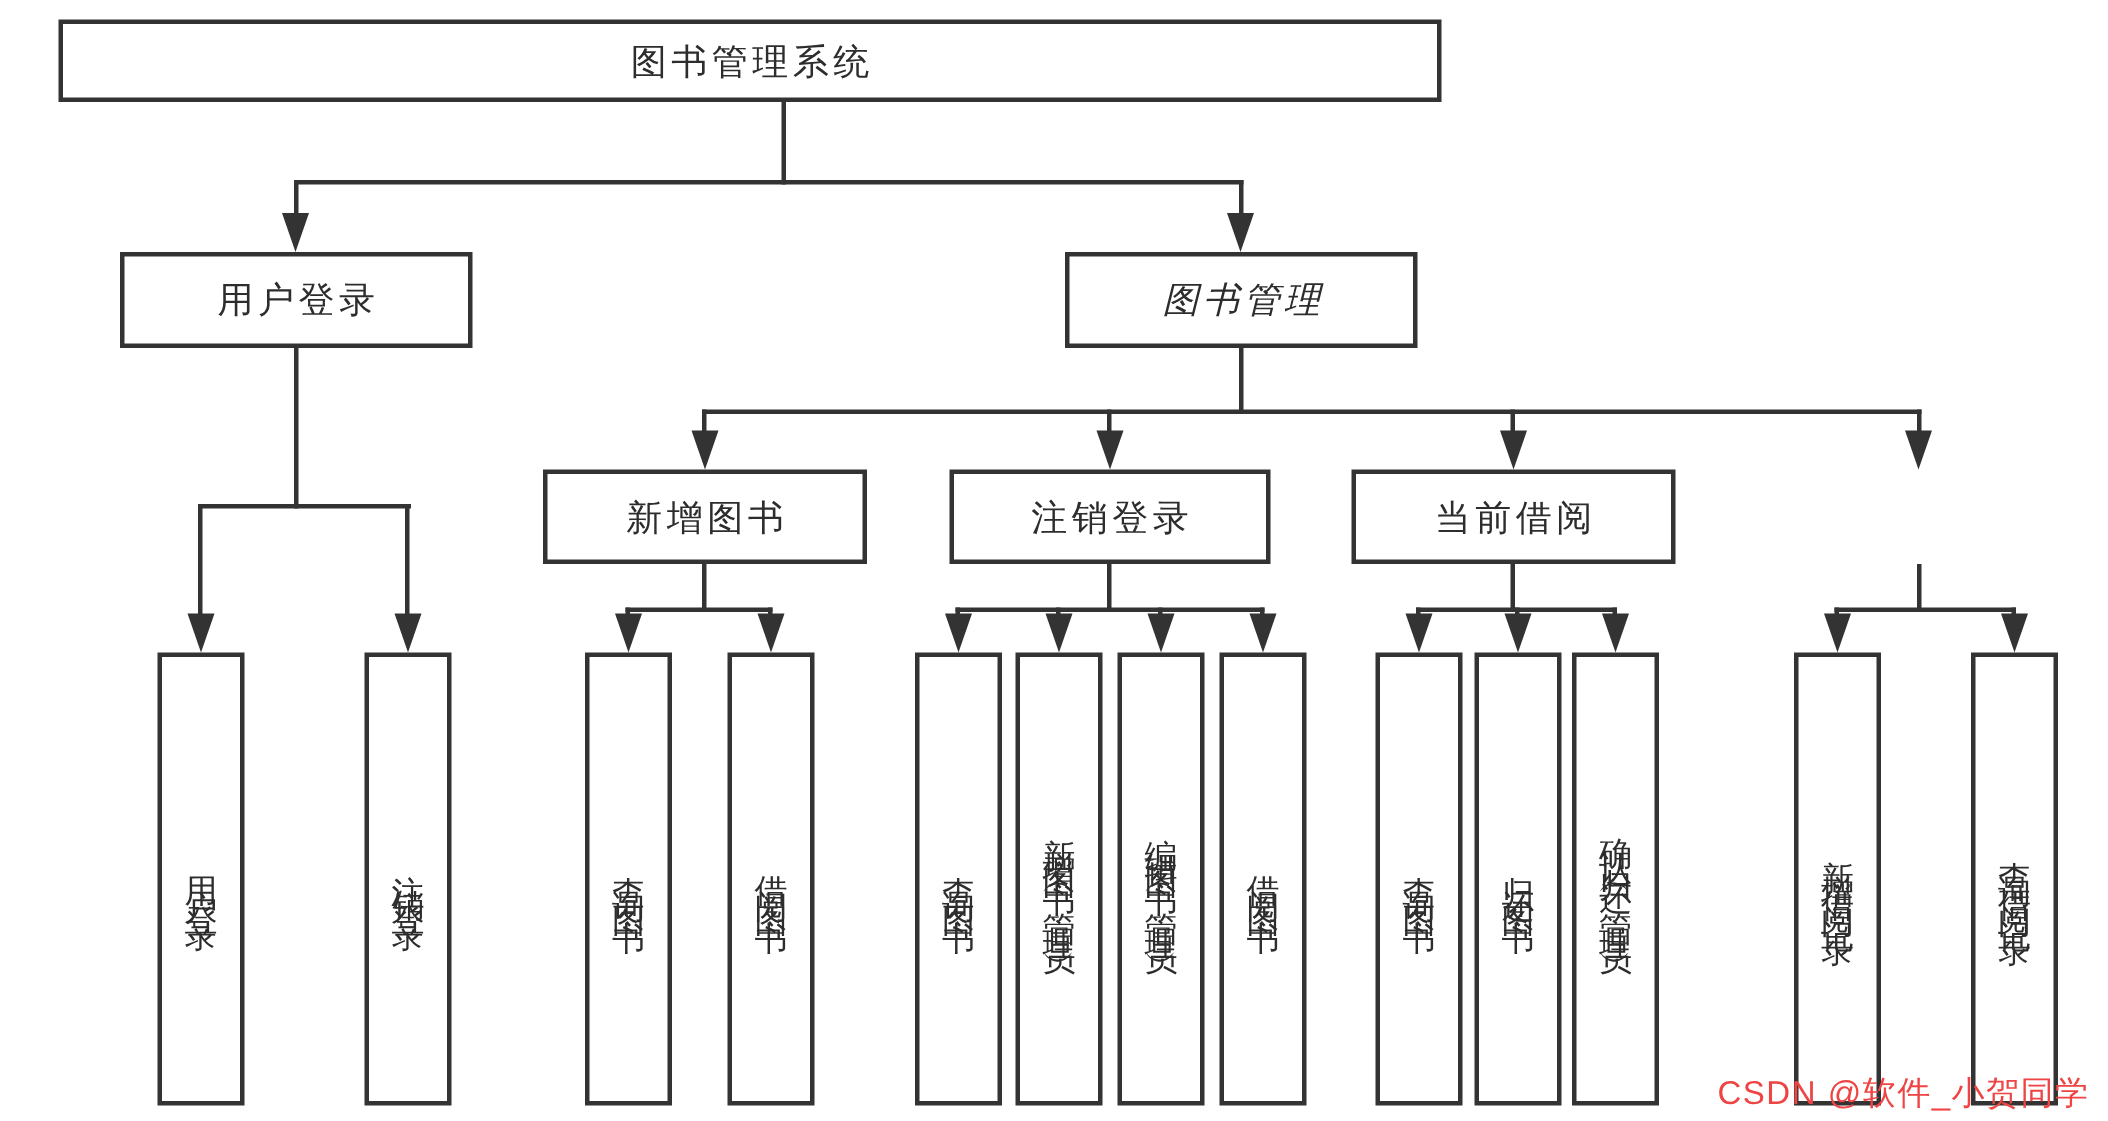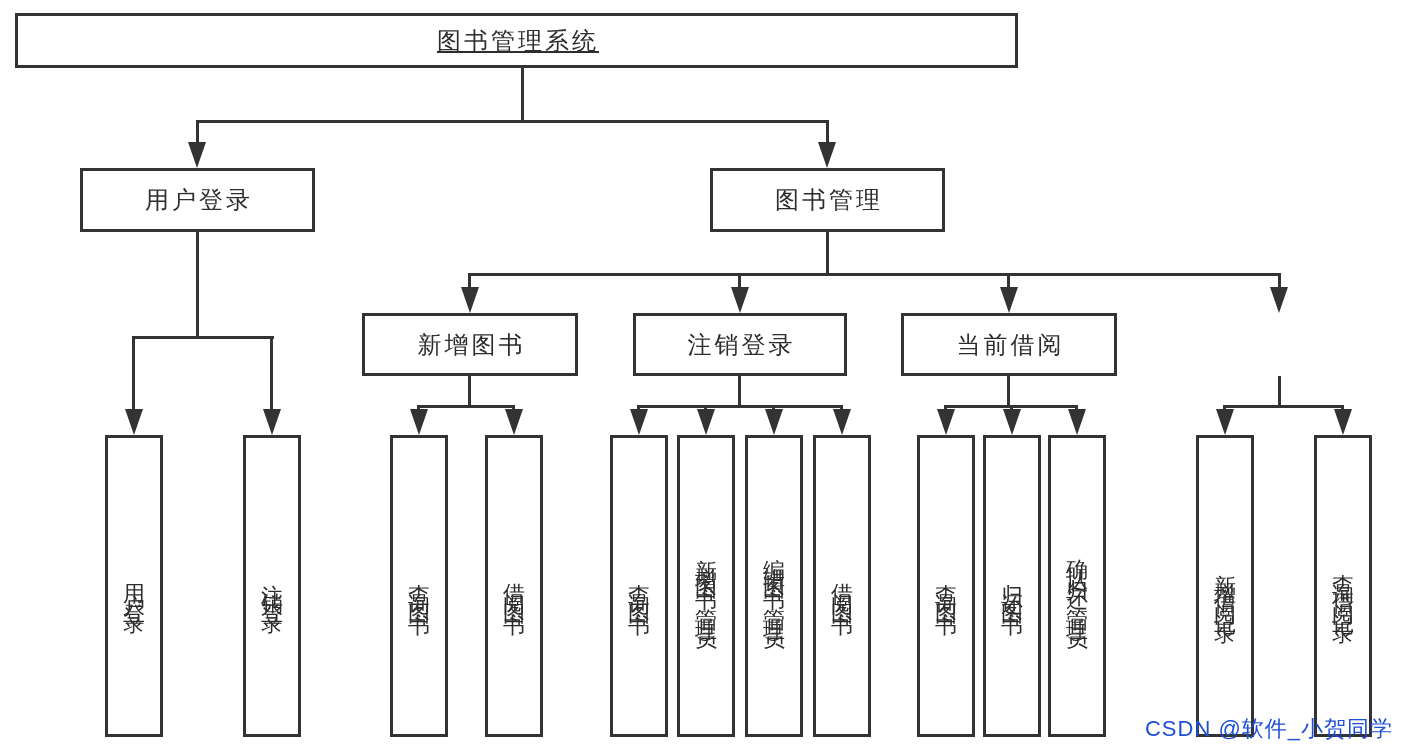--- a/index.html
+++ b/index.html
@@ -34,40 +34,40 @@
   .ar{
     position:absolute;width:0;height:0;
     border-left:9px solid transparent;
     border-right:9px solid transparent;
     border-top:26px solid #333333;
   }
   .watermark{
     position:absolute;
     top:714px;right:12px;
     font-size:22px;
-    color:#1d4ed8;
+    color:#ef4444;
     letter-spacing:1px;
     z-index:5;
     white-space:nowrap;
   }
 </style>
 </head>
 <body>
 
 <div class="canvas">
 
-  <div class="bx hbox" style="left:15px;top:13px;width:1003px;height:55px;text-decoration:underline;">
+  <div class="bx hbox" style="left:39px;top:13px;width:922px;height:55px;">
     <span>图书管理系统</span>
   </div>
 
   <div class="bx hbox" style="left:80px;top:168px;width:235px;height:64px;">
     <span>用户登录</span>
   </div>
 
-  <div class="bx hbox" style="left:710px;top:168px;width:235px;height:64px;">
+  <div class="bx hbox" style="left:710px;top:168px;width:235px;height:64px;font-style:italic;">
     <span>图书管理</span>
   </div>
 
   <div class="bx hbox" style="left:362px;top:313px;width:216px;height:63px;">
     <span>新增图书</span>
   </div>
 
   <div class="bx hbox" style="left:633px;top:313px;width:214px;height:63px;">
     <span>注销登录</span>
   </div>

